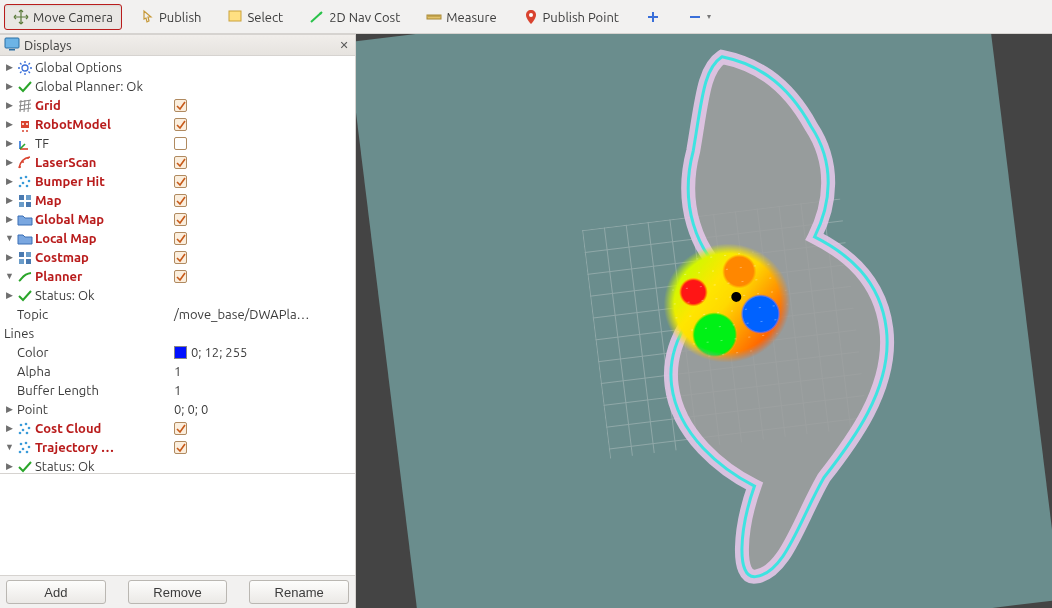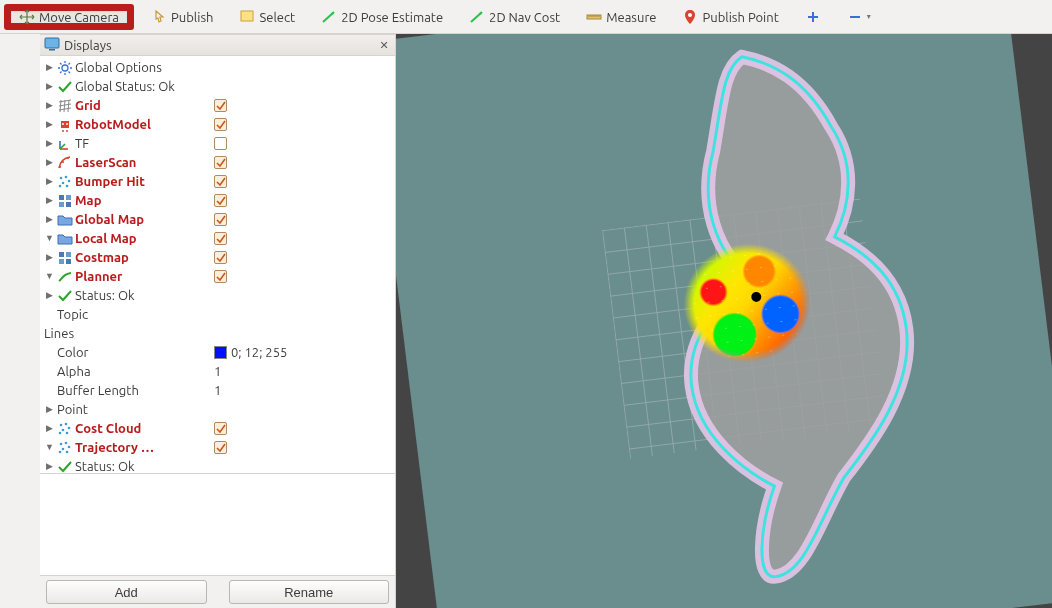--- a/index.html
+++ b/index.html
@@ -30,29 +30,28 @@
     align-items: center;
     gap: 4px;
     border-radius: 3px;
     cursor: pointer;
     font-size: 13px;
     color: #3c3c3c;
     border: 1px solid transparent;
   }
   .tool-btn.active {
     background: #e9e7e4;
-    border: 7px solid #b91c1c;
+    border: 1px solid #b91c1c;
     box-shadow: inset 0 1px 2px rgba(0,0,0,.08);
   }
   .tool-btn .ic { width: 16px; height: 16px; display:flex; align-items:center; justify-content:center; }
   .main {
     flex: 1;
     display: flex;
     min-height: 0;
-    padding-left: 40px;
   }
   .left-panel {
     width: 356px;
     background: #f2f1f0;
     display: flex;
     flex-direction: column;
     border-right: 1px solid #d6d3d0;
   }
   .panel-header {
     height: 22px;
@@ -252,29 +251,20 @@
     </span>
     <span>Select</span>
   </div>
   <div class="tool-btn">
     <span class="ic">
       <svg viewBox="0 0 16 16">
           <path d="M2 13L13 3" stroke="#29c24a" stroke-width="2"></path>
           <path d="M13 3l-3 1 2 2z" fill="#29c24a"></path>
         </svg>
     </span>
-    <span>2D Pose Estimate</span>
-  </div>
-  <div class="tool-btn">
-    <span class="ic">
-      <svg viewBox="0 0 16 16">
-          <path d="M2 13L13 3" stroke="#29c24a" stroke-width="2"></path>
-          <path d="M13 3l-3 1 2 2z" fill="#29c24a"></path>
-        </svg>
-    </span>
     <span>2D Nav Cost</span>
   </div>
   <div class="tool-btn">
     <span class="ic">
       <svg viewBox="0 0 16 16">
           <rect x="1" y="6" width="14" height="4" fill="#e2c26a" stroke="#a88937"></rect>
           <path d="M3 6v2M5 6v2M7 6v2M9 6v2M11 6v2M13 6v2" stroke="#a88937"></path>
         </svg>
     </span>
     <span>Measure</span>
@@ -337,21 +327,21 @@
       </div>
 
       <div class="tree-row">
         <div class="label-cell indent-1">
           <span class="arrow">▶</span>
           <span class="icon-slot">
             <svg viewBox="0 0 16 16">
                 <path d="M2 8l4 4 8-9" stroke="#2aa52a" stroke-width="2" fill="none"></path>
               </svg>
           </span>
-          <span>Global Status: Ok</span>
+          <span>Global Planner: Ok</span>
         </div>
         <div class="val-cell"></div>
       </div>
 
       <div class="tree-row">
         <div class="label-cell indent-1">
           <span class="arrow">▶</span>
           <span class="icon-slot">
             <svg viewBox="0 0 16 16">
                 <g stroke="#888" stroke-width="1">
@@ -567,20 +557,23 @@
           <span>Status: Ok</span>
         </div>
         <div class="val-cell"></div>
       </div>
 
       <div class="tree-row">
         <div class="label-cell indent-3">
           <span class="arrow" style="visibility:hidden">▶</span>
           <span>Topic</span>
         </div>
+        <div class="val-cell">
+            <span>/move_base/DWAPla…</span>
+          </div>
       </div>
 
       <div class="tree-row">
         <div class="val-cell">
             <span>Lines</span>
           </div>
       </div>
 
       <div class="tree-row">
         <div class="label-cell indent-3">
@@ -611,20 +604,23 @@
         <div class="val-cell">
             <span>1</span>
           </div>
       </div>
 
       <div class="tree-row">
         <div class="label-cell indent-3">
           <span class="arrow">▶</span>
           <span>Point</span>
         </div>
+        <div class="val-cell">
+            <span>0; 0; 0</span>
+          </div>
       </div>
 
       <div class="tree-row">
         <div class="label-cell indent-2">
           <span class="arrow">▶</span>
           <span class="icon-slot">
             <svg viewBox="0 0 16 16">
                 <circle cx="4" cy="4" r="1.3" fill="#3a9bd9"></circle>
                 <circle cx="9" cy="3" r="1.3" fill="#3a9bd9"></circle>
                 <circle cx="12" cy="7" r="1.3" fill="#3a9bd9"></circle>
@@ -679,20 +675,21 @@
           <span>Status: Ok</span>
         </div>
         <div class="val-cell"></div>
       </div>
     </div>
 
     <div class="desc-area"></div>
 
     <div class="bottom-btns">
       <button>Add</button>
+      <button>Remove</button>
       <button>Rename</button>
     </div>
   </div>
 
   <div class="viewport">
     <div class="scene">
       <div class="floor"></div>
       <div class="grid"></div>
       <div class="mapshape">
         <svg viewBox="0 0 420 560">

